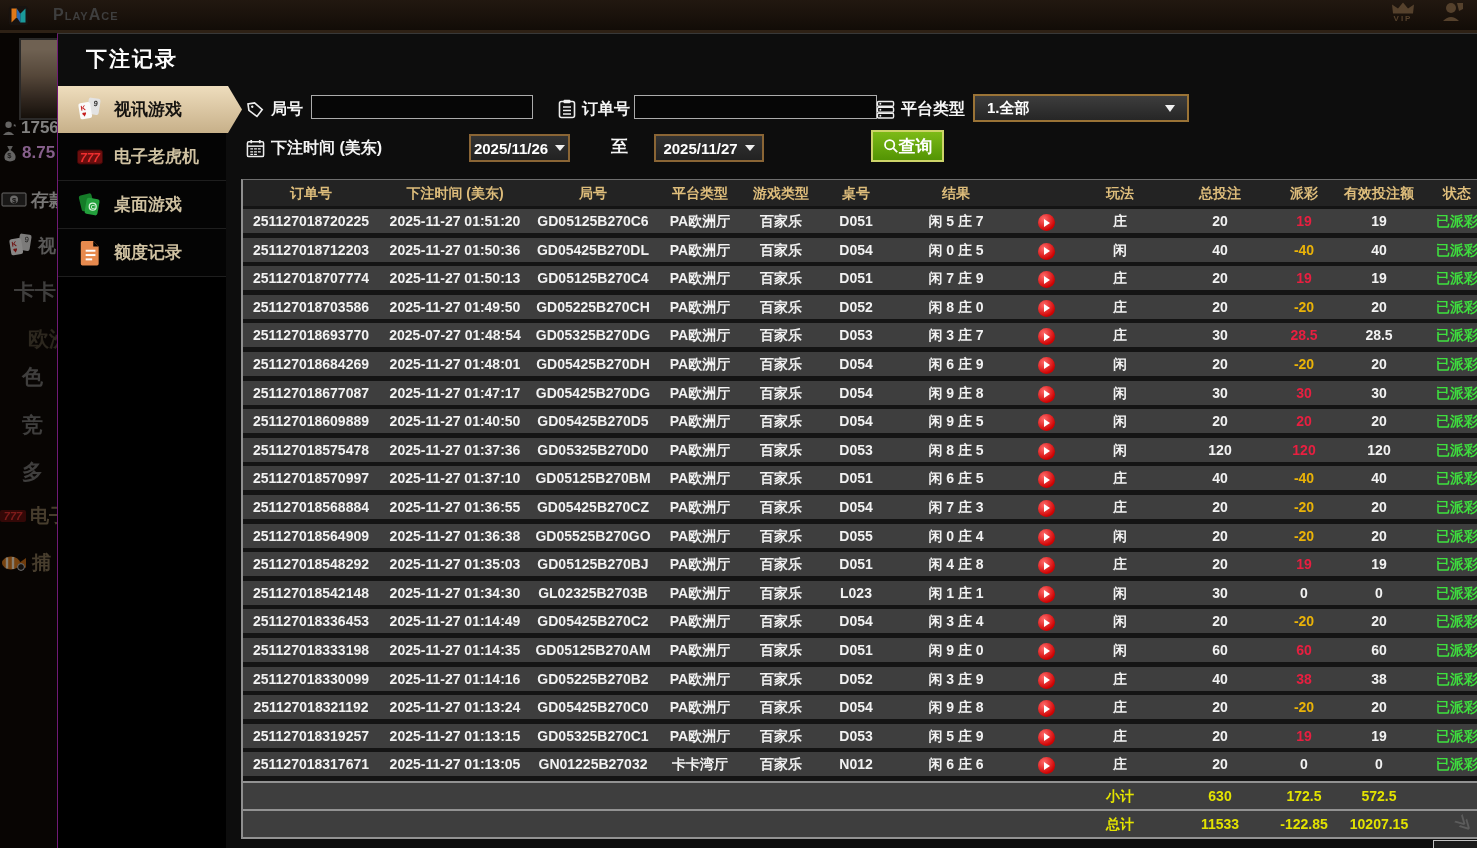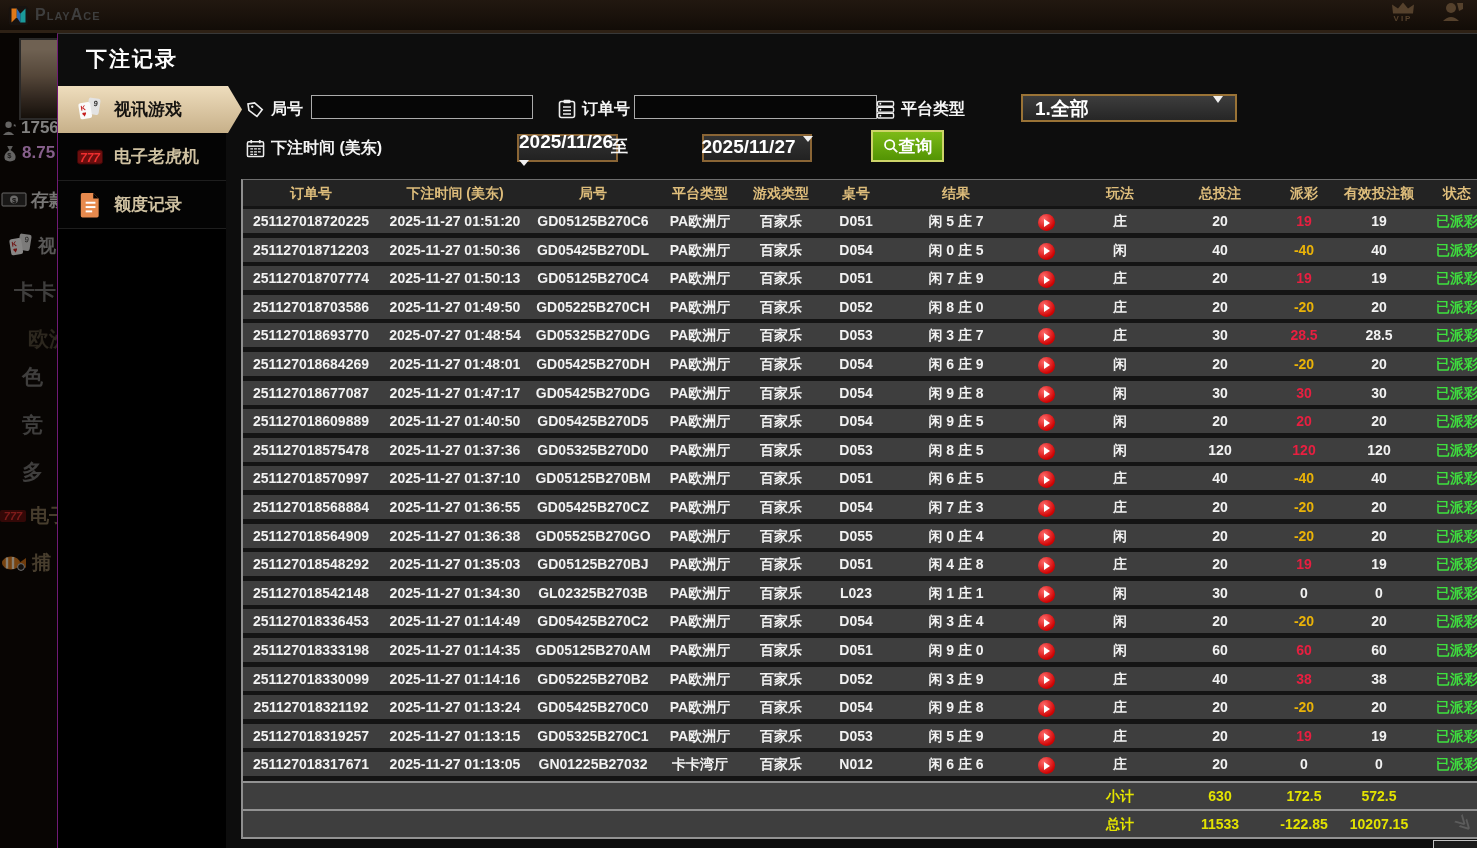--- a/index.html
+++ b/index.html
@@ -5,21 +5,21 @@
   html,body{margin:0;padding:0;}
   body{
     width:1477px;height:848px;position:relative;overflow:hidden;
     background:#050505;font-family:"Liberation Sans","DejaVu Sans",sans-serif;
     -webkit-font-smoothing:antialiased;
   }
   
   .topbar{position:absolute;left:0;top:0;width:1477px;height:30px;
     background:linear-gradient(180deg,#221810,#120c07);border-bottom:3px solid #30студ2417;
     border-bottom:3px solid #2e2115;display:flex;align-items:center;z-index:5;}
-  .brand{display:flex;align-items:center;gap:6px;margin-left:8px;}
+  .brand{display:flex;align-items:center;gap:24px;margin-left:8px;}
   .brand-text{color:#3e3e3e;font-weight:bold;font-size:16px;letter-spacing:1px;font-variant:small-caps;}
   .top-right{position:absolute;right:12px;top:1px;display:flex;gap:26px;align-items:center;}
   .top-ic{display:flex;flex-direction:column;align-items:center;color:#55412c;}
   .vip-txt{font-size:8px;font-weight:bold;letter-spacing:2px;color:#55412c;margin-top:-2px;}
   
   .bg-strip{position:absolute;left:0;top:30px;width:1477px;height:818px;background:#0b0806;}
   .bg-strip::after{content:'';position:absolute;inset:0;background:rgba(4,2,1,.45);pointer-events:none;}
   .avatar{position:absolute;left:19px;top:8px;width:36px;height:78px;border:2px solid #4c4c4c;
     background:linear-gradient(180deg,#c7b096 12%,#99816a 45%,#57463a 75%,#241c14);}
   .bg-item{position:absolute;display:flex;align-items:center;gap:4px;white-space:nowrap;}
@@ -39,22 +39,22 @@
   .menu-item{display:flex;align-items:center;gap:11px;height:47px;padding-left:19px;
     color:#cfc1a1;font-size:17px;font-weight:bold;border-bottom:1px solid #1e1e1e;cursor:pointer;background:#040404;}
   .menu-item.active{background:linear-gradient(180deg,#eeddbd,#c7b089);color:#151310;
     width:184px;padding-left:19px;clip-path:polygon(0 0,170px 0,184px 50%,170px 100%,0 100%);border-bottom:none;}
   .mi-ic{width:26px;height:26px;flex:0 0 26px;display:inline-flex;align-items:center;justify-content:center;}
   
   .content{position:absolute;left:168px;top:0;right:0;bottom:0;}
   .flabel{position:absolute;display:flex;align-items:center;gap:6px;color:#f5f5f5;font-size:16px;font-weight:bold;height:26px;}
   .tinput{position:absolute;height:24px;background:#060606;border:1px solid #ababab;color:#e8e8e8;
     font-size:14px;padding:0 6px;box-sizing:border-box;}
-  .dropdown{position:absolute;display:flex;align-items:flex-start;box-sizing:border-box;cursor:pointer;
-    color:#fff;font-weight:bold;font-size:19px;margin-left:48px;}
+  .dropdown{position:absolute;display:flex;align-items:center;box-sizing:border-box;cursor:pointer;
+    color:#fff;font-weight:bold;font-size:15px;}
   .dd-platform{height:28px;background:linear-gradient(180deg,#3d3d3d,#262626);border:2px solid #9a7336;
     justify-content:space-between;padding:0 12px;}
   .dd-date{height:28px;background:linear-gradient(180deg,#333,#222);border:2px solid #8a6535;
     justify-content:center;gap:7px;}
   .dd-arrow{width:0;height:0;border-left:5px solid transparent;border-right:5px solid transparent;border-top:7px solid #f0f0f0;}
   .to-label{position:absolute;color:#f5f5f5;font-size:17px;font-weight:bold;}
   .search-btn{position:absolute;display:flex;align-items:center;justify-content:center;box-sizing:border-box;
     background:linear-gradient(180deg,#7cba17,#539404);border:2px solid #cdd469;color:#fff;
     font-size:17px;font-weight:bold;cursor:pointer;}
   
@@ -201,20 +201,31 @@
         <span class="mi-ic">
           <svg width="26" height="16" viewBox="0 0 26 16">
             <rect x="0.5" y="1" width="25" height="14" rx="2.5" fill="#6b0e0e" stroke="#3a0606"></rect>
             <text x="13" y="12.5" text-anchor="middle" font-size="12" font-weight="bold" font-style="italic" fill="#ee2e2e">777</text>
           </svg>
         </span>
         <span>电子老虎机</span>
       </div>
       <div class="menu-item">
         <span class="mi-ic">
+          <svg width="26" height="26" viewBox="0 0 24 24">
+            <rect x="3" y="2" width="12" height="15" rx="2" fill="#157c28" transform="rotate(-14 9 10)"></rect>
+            <rect x="8" y="6" width="12" height="15" rx="2" fill="#23a03c" transform="rotate(10 14 13)"></rect>
+            <circle cx="14.5" cy="13.5" r="3.2" fill="none" stroke="#d9f2dc" stroke-width="1.2"></circle>
+            <text x="12.6" y="16" font-size="5.5" fill="#d9f2dc">C</text>
+          </svg>
+        </span>
+        <span>桌面游戏</span>
+      </div>
+      <div class="menu-item">
+        <span class="mi-ic">
           <svg width="22" height="26" viewBox="0 0 20 24">
             <path d="M3 1 h10 l5 5 v16 a1.5 1.5 0 0 1 -1.5 1.5 h-13.5 a1.5 1.5 0 0 1 -1.5 -1.5 v-19.5 a1.5 1.5 0 0 1 1.5 -1.5z" fill="#e78a4e"></path>
             <path d="M13 1 l5 5 h-5z" fill="#b express"></path>
             <rect x="6" y="9" width="9" height="1.8" fill="#fff"></rect>
             <rect x="6" y="13" width="9" height="1.8" fill="#fff"></rect>
             <rect x="6" y="17" width="6" height="1.8" fill="#fff"></rect>
           </svg>
         </span>
         <span>额度记录</span>
       </div>
@@ -259,21 +270,21 @@
 
     <div class="flabel" style="left:20px;top:101px;">
       <svg width="19" height="19" viewBox="0 0 20 20">
         <rect x="1.5" y="3" width="17" height="15.5" rx="1.5" fill="none" stroke="#ededed" stroke-width="1.6"></rect>
         <path d="M1.5 7.5 h17" stroke="#ededed" stroke-width="1.6"></path>
         <path d="M5.5 1 v3.6 M14.5 1 v3.6" stroke="#ededed" stroke-width="1.8"></path>
         <path d="M4.5 10.5 h3 M8.5 10.5 h3 M12.5 10.5 h3 M4.5 13.5 h3 M8.5 13.5 h3 M12.5 13.5 h3 M4.5 16.2 h3 M8.5 16.2 h3" stroke="#ededed" stroke-width="1.3"></path>
       </svg>
       <span>下注时间 (美东)</span>
     </div>
-    <div class="dropdown dd-date" style="left:243px;top:100px;width:101px;flex-direction:column;">
+    <div class="dropdown dd-date" style="left:243px;top:100px;width:101px;">
       <span>2025/11/26</span>
       <span class="dd-arrow" style="border-top-width:6px;"></span>
     </div>
     <span class="to-label" style="left:385px;top:101px;">至</span>
     <div class="dropdown dd-date" style="left:428px;top:100px;width:110px;">
       <span>2025/11/27</span>
       <span class="dd-arrow" style="border-top-width:6px;"></span>
     </div>
     <div class="search-btn" style="left:645px;top:96px;width:73px;height:32px;">
       <svg width="16" height="16" viewBox="0 0 18 18">

